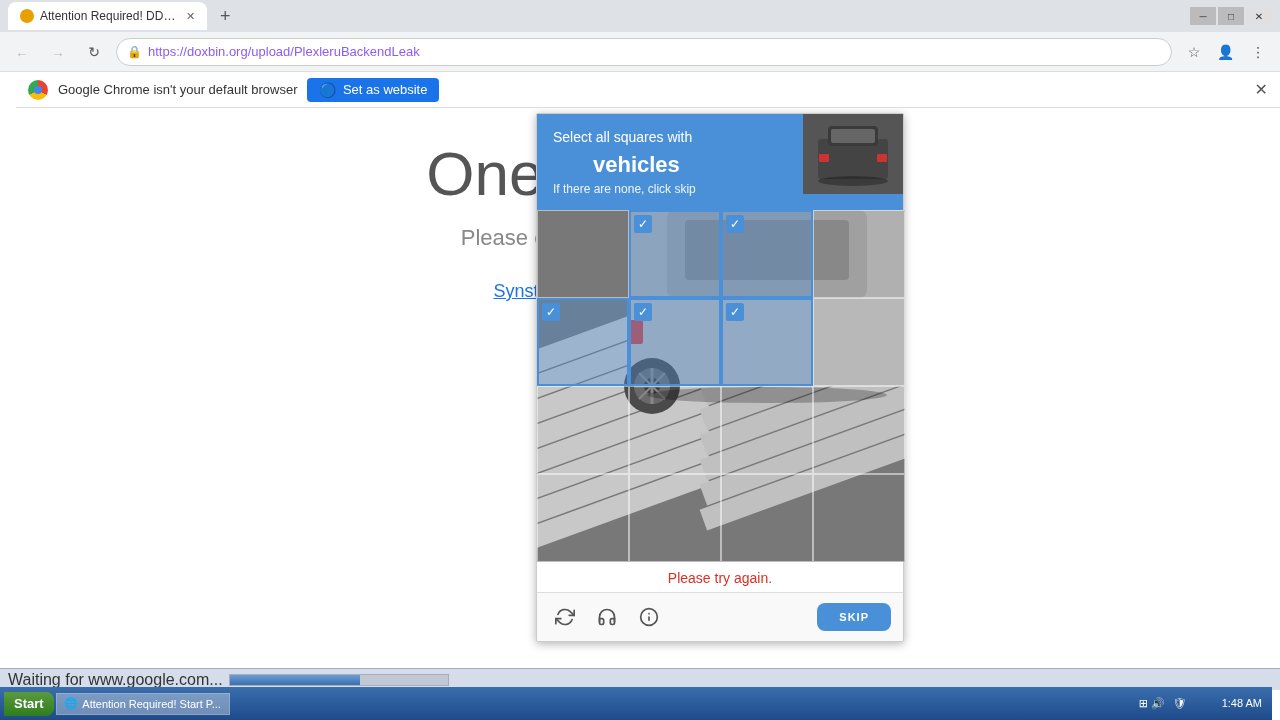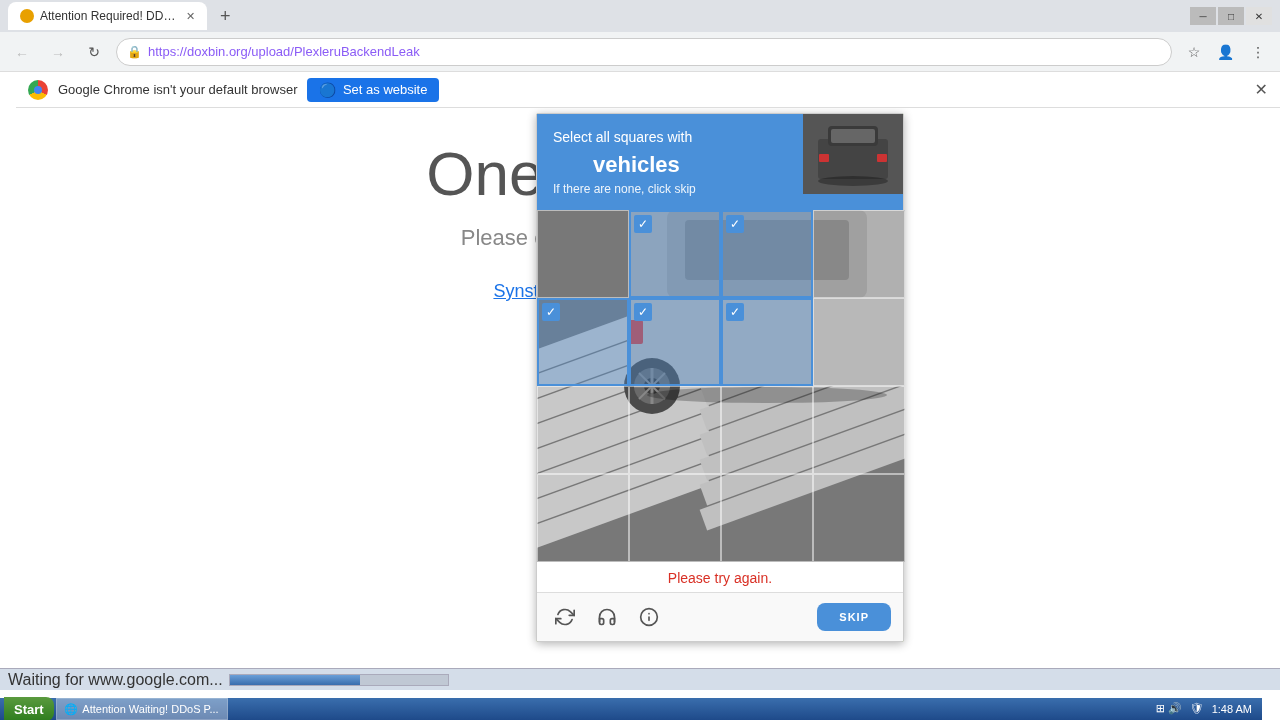--- a/index.html
+++ b/index.html
@@ -280,22 +280,22 @@
       background: rgba(160,160,160,0.5);
       border-radius: 50%;
       display: flex; align-items: center; justify-content: center;
       font-size: 14px;
       color: rgba(160,160,160,0.8);
     }
 
     
     .taskbar {
       position: fixed;
-      bottom: 0; left: 0; right: 18px;
-      height: 22px;
+      bottom: 0; left: 0; right: 8px;
+      height: 33px;
       background: linear-gradient(to bottom, #3a6ead, #1e4a8a);
       display: flex;
       align-items: center;
       padding: 0 4px;
       gap: 2px;
       z-index: 100;
     }
     .start-btn {
       background: linear-gradient(to bottom, #5a9a3e, #2e7d1e);
       color: #fff;
@@ -317,21 +317,21 @@
       border: 1px solid rgba(255,255,255,0.2);
       cursor: pointer;
       gap: 4px;
     }
     .taskbar-item.active { background: rgba(255,255,255,0.35); }
     .taskbar-right {
       margin-left: auto;
       display: flex; align-items: center; gap: 8px; color: #fff; font-size: 11px;
       padding-right: 6px;
     }
-    .clock { text-align: right; line-height: 1.3; }
+    .clock { text-align: right; line-height: 1.3; margin-left: 27px; }
 
     
     .captcha-grid-container {
       position: relative;
       width: 368px;
       height: 352px;
       overflow: hidden;
     }
 
     .grid-overlay {
@@ -596,21 +596,21 @@
     <div class="progress-bar-inner"></div>
   </div>
 </div>
 
 <div class="taskbar">
   <div class="start-btn">
     <span>Start</span>
   </div>
   <div class="taskbar-item active">
     <span>🌐</span>
-    <span>Attention Waiting! DDoS P...</span>
+    <span>Attention Required! Start P...</span>
   </div>
   <div class="taskbar-right">
     <span>⊞ 🔊</span>
     <span>🛡</span>
     <div class="clock">
       <div>1:48 AM</div>
     </div>
   </div>
 </div>
 

